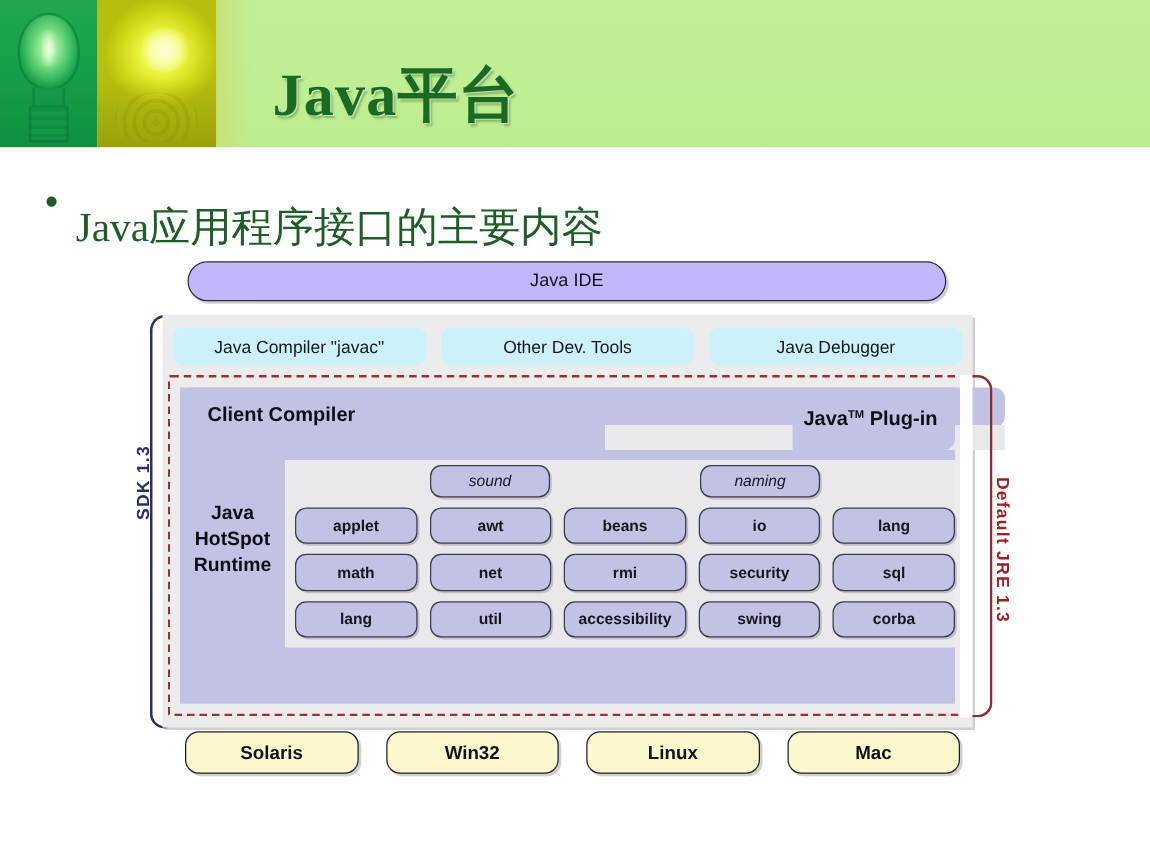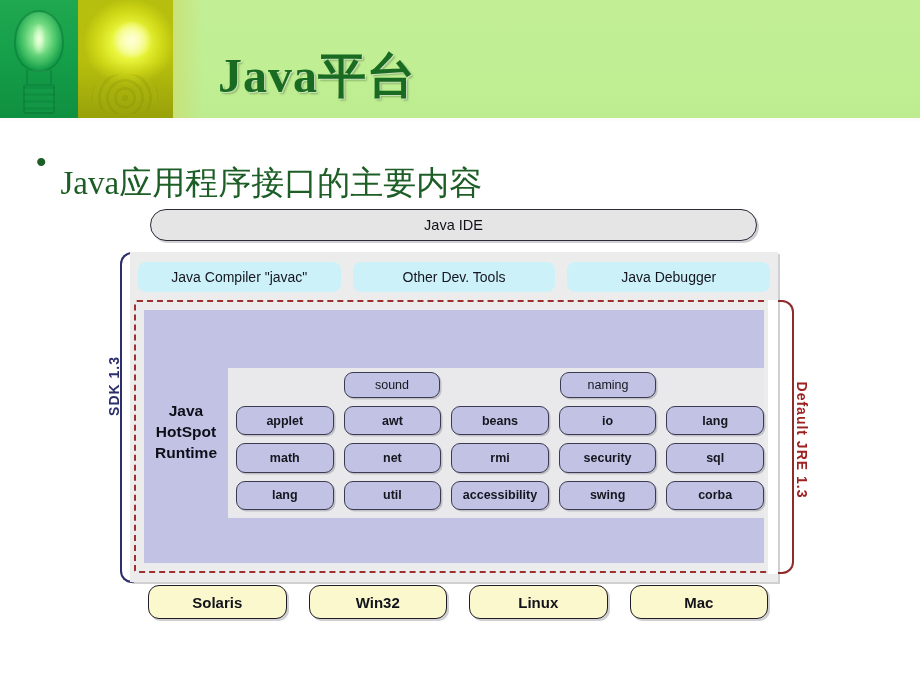--- a/index.html
+++ b/index.html
@@ -102,21 +102,21 @@
   }
 
   
   #diagram {
     position:absolute; left:108px; top:200px; width:716px; height:425px;
   }
 
   
   #ide-box {
     position:absolute; left:42px; top:9px; width:607px; height:32px;
-    background:#e5e5e5; border:1.6px solid #2a2a3a;
+    background:#c4b5fd; border:1.6px solid #2a2a3a;
     border-radius:17px;
     box-shadow:2px 2px 0 rgba(120,120,130,0.35);
     display:flex; align-items:center; justify-content:center;
   }
   #ide-box .lbl { font-size:14.5px; color:#11121a; font-weight:500; }
 
   
   #sdk-panel {
     position:absolute; left:22px; top:52px; width:648px; height:330px;
     background:#ececec;
@@ -194,21 +194,21 @@
 
   
   #toprow { position:absolute; left:128px; top:172px; width:528px; height:26px; }
   .pkg {
     background:#c2c3e4; border:1.4px solid #3a3b50;
     border-radius:9px;
     display:flex; align-items:center; justify-content:center;
     font-size:12.5px; color:#15161f;
     box-shadow:1.5px 1.5px 0 rgba(140,140,150,0.45);
   }
-  #toprow .pkg { position:absolute; height:26px; }
+  #toprow .pkg { position:absolute; height:26px;font-style:italic; }
 
   
   #pkg-grid {
     position:absolute; left:128px; top:206px; width:528px; height:104px;
     display:grid; grid-template-columns:repeat(5,1fr);
     grid-template-rows:repeat(3,1fr); gap:8px 10px;font-weight:bold;
   }
 
   
   #platforms {
@@ -305,20 +305,28 @@
     </div>
     <div class="tool">
       <span>Java Debugger</span>
     </div>
   </div>
 
   <div id="jre-dashed"></div>
 
   <div id="jre-body"></div>
 
+  <div id="band">
+    <div class="seg-left"></div>
+    <div class="seg-mid-top"></div>
+    <div class="notch"></div>
+    <div class="seg-right2"></div>
+    <span id="label-client-compiler">Client Compiler</span>
+    <span id="label-plugin"><span>Java</span><span class="tm">TM</span> <span>Plug-in</span></span>
+  </div>
 
   <div id="pkg-panel"></div>
 
   <div id="hotspot">
     <div>Java</div>
     <div>HotSpot</div>
     <div>Runtime</div>
   </div>
 
   <div id="toprow">

